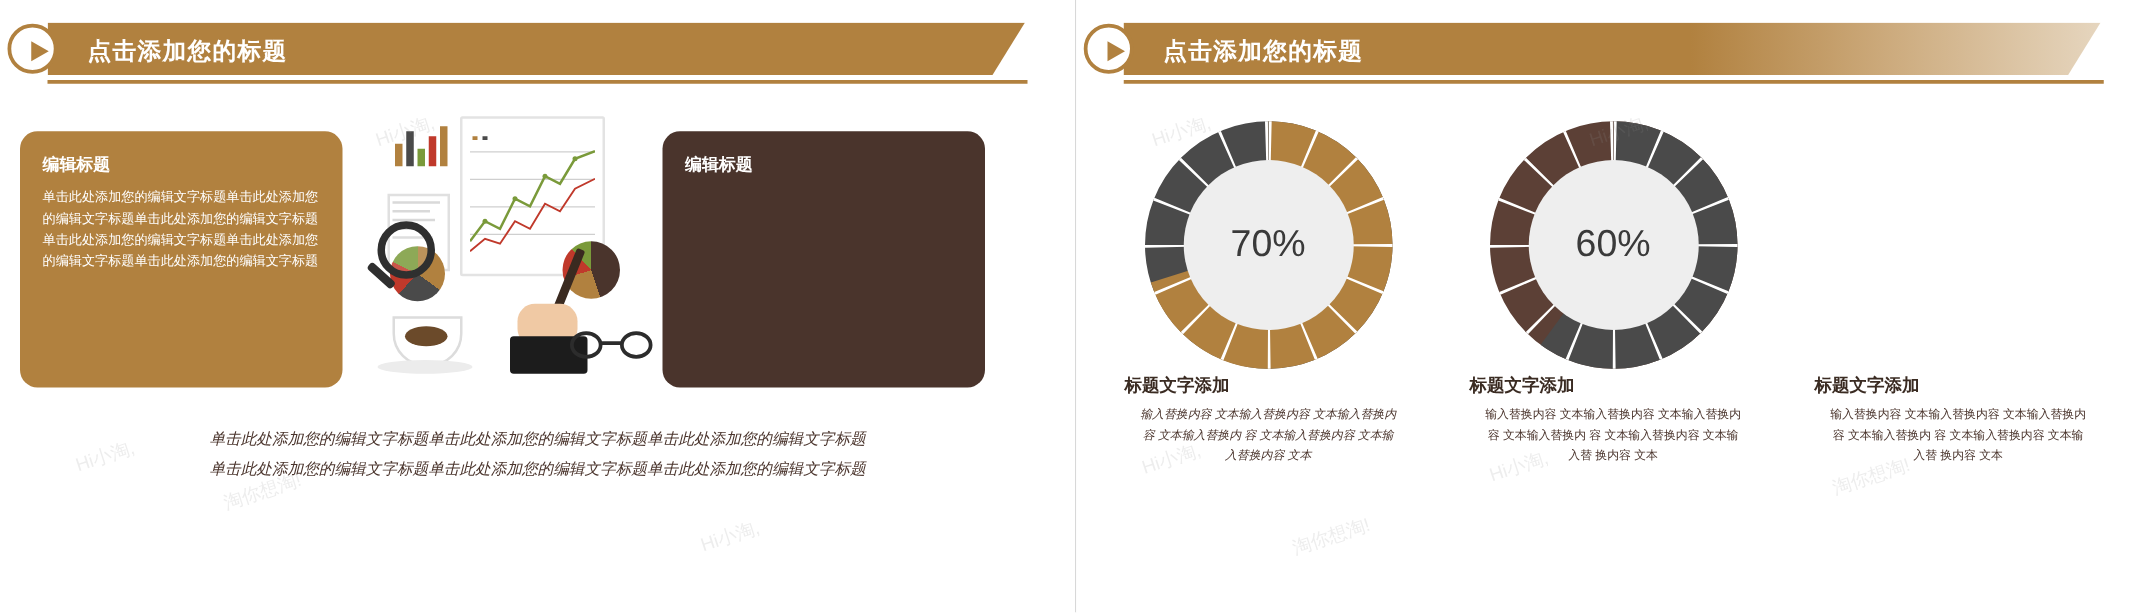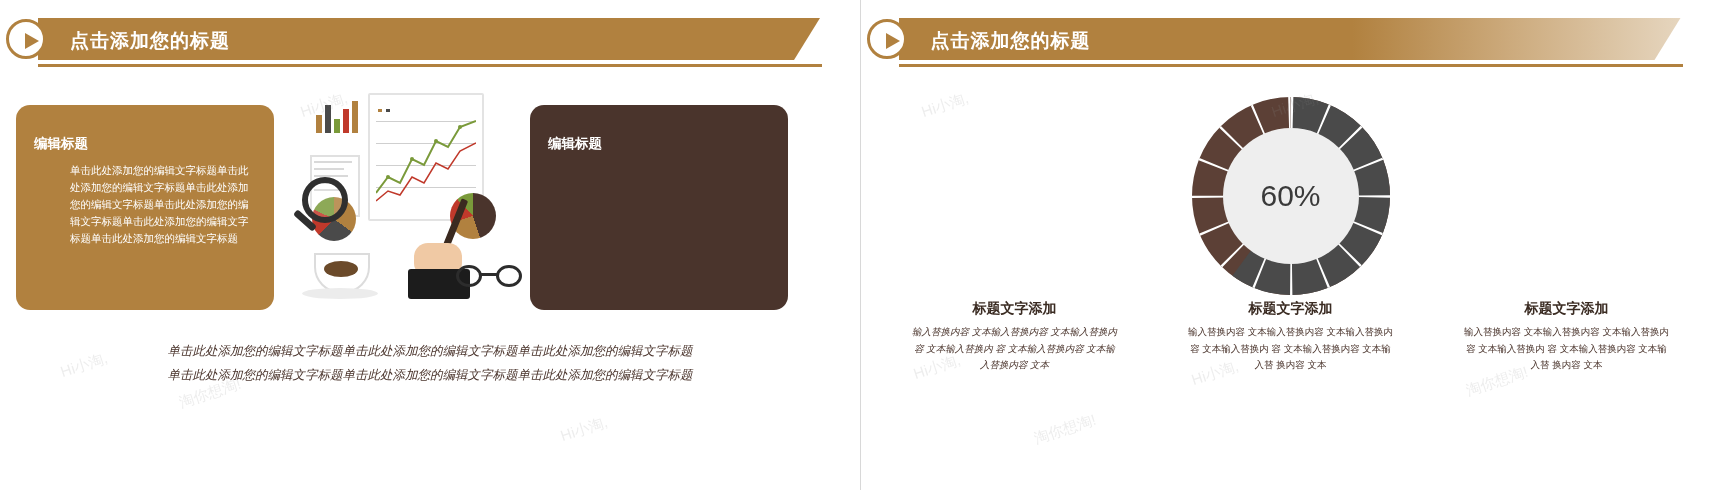--- a/index.html
+++ b/index.html
@@ -35,26 +35,26 @@
     position:absolute;left:70px;top:10px;
     font-size:19px;font-weight:bold;color:#ffffff;letter-spacing:1px;text-align:right;
   }
   .hdr-rule{
     position:absolute;left:38px;top:46px;width:784px;height:3px;background:#b1813f;
   }
 
   
   .card{
     position:absolute;top:105px;width:258px;height:205px;border-radius:14px;
-    box-sizing:border-box;padding:30px 18px 0 18px;color:#ffffff;
+    box-sizing:border-box;padding:18px 18px 0 18px;color:#ffffff;
   }
   .card.l{left:16px;background:#b1813f;}
   .card.r{left:530px;background:#4a342c;}
   .card-title{font-size:13.5px;font-weight:bold;margin-bottom:9px;}
-  .card-body{font-size:10.5px;line-height:1.62;margin-left:36px;}
+  .card-body{font-size:10.5px;line-height:1.62;}
 
   
   .illus{position:absolute;left:280px;top:85px;width:250px;height:240px;}
   .chart-board{
     position:absolute;left:88px;top:8px;width:112px;height:124px;background:#ffffff;
     border:2px solid #e3e3e3;border-radius:2px;
   }
   .cb-line{position:absolute;background:#cfcfcf;height:1px;left:6px;width:100px;}
   .poly{position:absolute;left:6px;top:12px;}
   .bars{position:absolute;left:36px;top:14px;width:46px;height:34px;}
@@ -100,21 +100,21 @@
   
   .donut-wrap{position:absolute;top:96px;width:200px;height:200px;}
   .donut{position:relative;width:200px;height:200px;}
   .donut svg{position:absolute;left:0;top:0;}
   .donut-hole{
     position:absolute;left:32px;top:32px;width:136px;height:136px;border-radius:50%;
     background:#eeeeee;display:flex;align-items:center;justify-content:center;
   }
   .donut-pct{font-size:30px;color:#3a3a3a;font-weight:normal;}
   .d-title{
-    position:absolute;top:300px;width:230px;text-align:center;
+    position:absolute;top:300px;width:230px;
     font-size:14px;font-weight:bold;color:#3a2b22;
   }
   .d-body{
     position:absolute;top:324px;width:210px;text-align:center;
     font-size:9.5px;color:#4a342c;line-height:1.75;
   }
 
   
   .wm{
     position:absolute;color:rgba(140,140,140,.16);font-size:15px;white-space:nowrap;
@@ -218,20 +218,34 @@
 
     <div class="header">
       <div class="hdr-bar fade"></div>
       <div class="play-btn">
         <div class="play-tri"></div>
       </div>
       <div class="hdr-title">点击添加您的标题</div>
       <div class="hdr-rule"></div>
     </div>
 
+    <div class="donut-wrap" style="left:54px;">
+      <div class="donut">
+        <svg width="200" height="200" viewBox="0 0 200 200">
+          <g transform="rotate(-90 100 100)">
+            <circle cx="100" cy="100" r="82" fill="none" stroke="#4a4a4a" stroke-width="34" stroke-dasharray="515.2" stroke-dashoffset="0"></circle>
+            <circle cx="100" cy="100" r="82" fill="none" stroke="#b1813f" stroke-width="34" stroke-dasharray="360.6 154.6" stroke-dashoffset="0"></circle>
+            <circle cx="100" cy="100" r="82" fill="none" stroke="#ffffff" stroke-width="34" stroke-dasharray="2 30" stroke-dashoffset="0" opacity="1"></circle>
+          </g>
+        </svg>
+        <div class="donut-hole">
+          <span class="donut-pct">70%</span>
+        </div>
+      </div>
+    </div>
     <div class="d-title" style="left:39px;">标题文字添加</div>
     <div class="d-body" style="left:49px;font-style:italic;">输入替换内容 文本输入替换内容 文本输入替换内容 文本输入替换内 容 文本输入替换内容 文本输入替换内容 文本</div>
 
     <div class="donut-wrap" style="left:330px;">
       <div class="donut">
         <svg width="200" height="200" viewBox="0 0 200 200">
           <g transform="rotate(-90 100 100)">
             <circle cx="100" cy="100" r="82" fill="none" stroke="#5c4036" stroke-width="34" stroke-dasharray="515.2" stroke-dashoffset="0"></circle>
             <circle cx="100" cy="100" r="82" fill="none" stroke="#4a4a4a" stroke-width="34" stroke-dasharray="309.1 206.1" stroke-dashoffset="0"></circle>
             <circle cx="100" cy="100" r="82" fill="none" stroke="#ffffff" stroke-width="34" stroke-dasharray="2 30" stroke-dashoffset="0"></circle>

